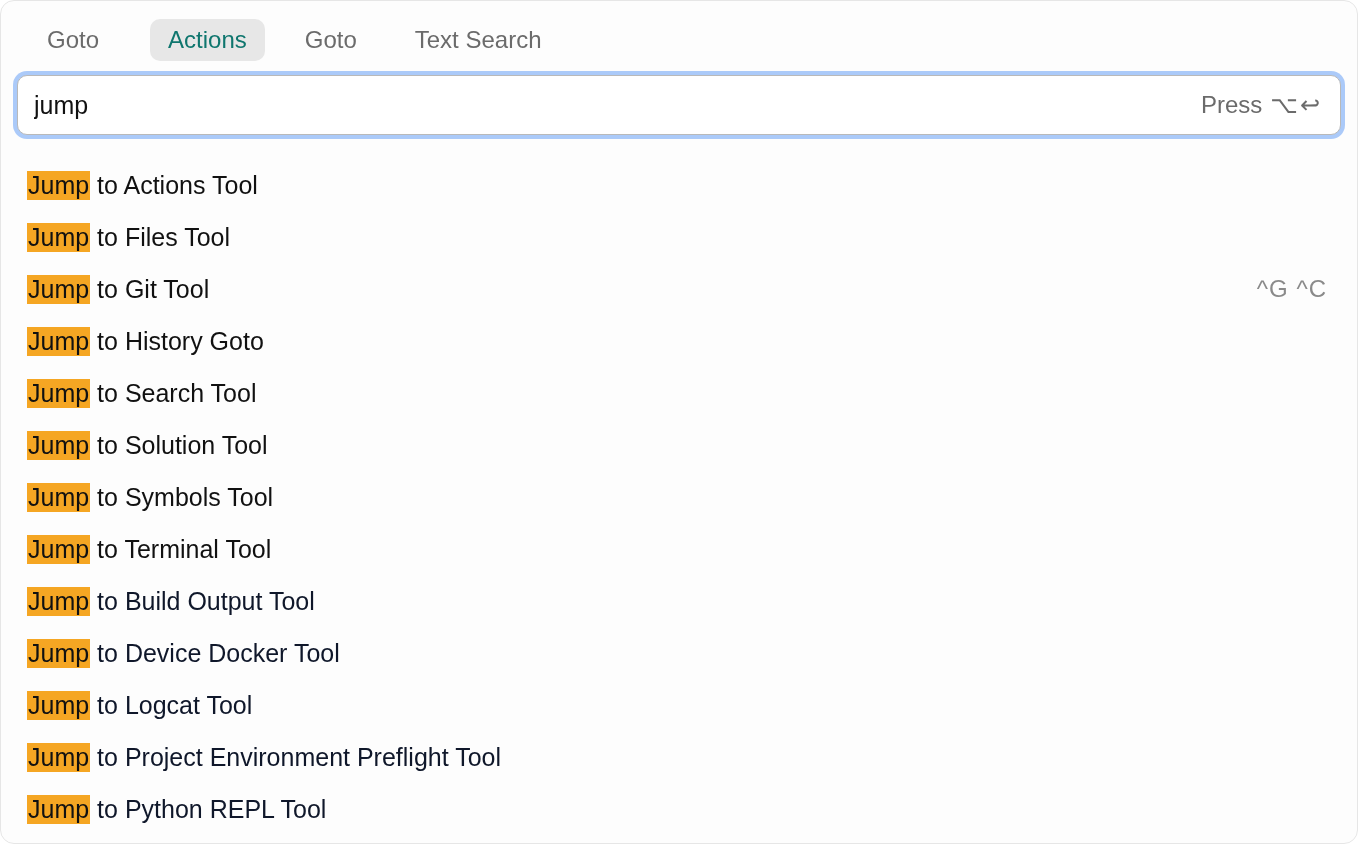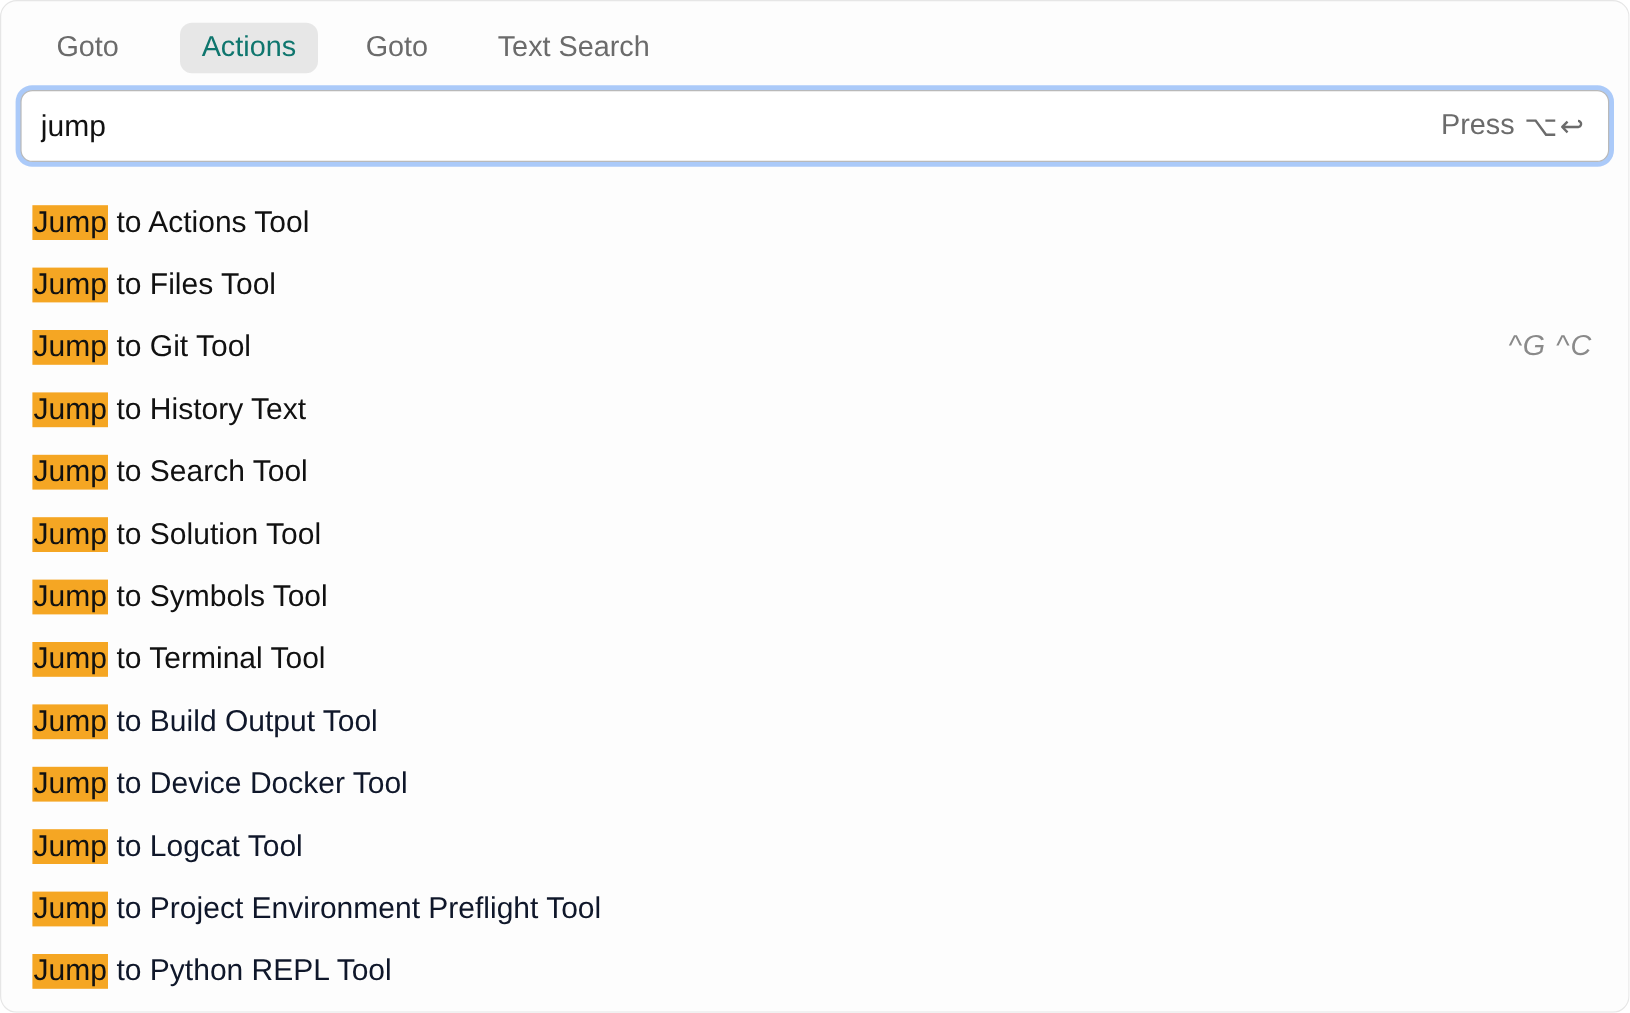--- a/index.html
+++ b/index.html
@@ -103,21 +103,20 @@
     border-radius: 0;
   }
   .rest {
     white-space: pre;
   }
   .shortcut {
     color: #8a8a8a;
     font-size: 24px;
     padding-right: 6px;
     letter-spacing: 1px;
-    font-style: italic;
   }
 </style>
 </head>
 <body>
 
 <div class="panel">
 
   <div class="tabs">
     <div class="tab">Goto</div>
     <div class="tab active">Actions</div>
@@ -153,21 +152,21 @@
       <div class="result-row">
         <div class="result-label">
           <span class="hl">Jump</span>
           <span class="rest"> to Git Tool</span>
         </div>
         <div class="shortcut">^G ^C</div>
       </div>
       <div class="result-row">
         <div class="result-label">
           <span class="hl">Jump</span>
-          <span class="rest"> to History Text</span>
+          <span class="rest"> to History Goto</span>
         </div>
         <div class="shortcut"></div>
       </div>
       <div class="result-row">
         <div class="result-label">
           <span class="hl">Jump</span>
           <span class="rest"> to Search Tool</span>
         </div>
         <div class="shortcut"></div>
       </div>

